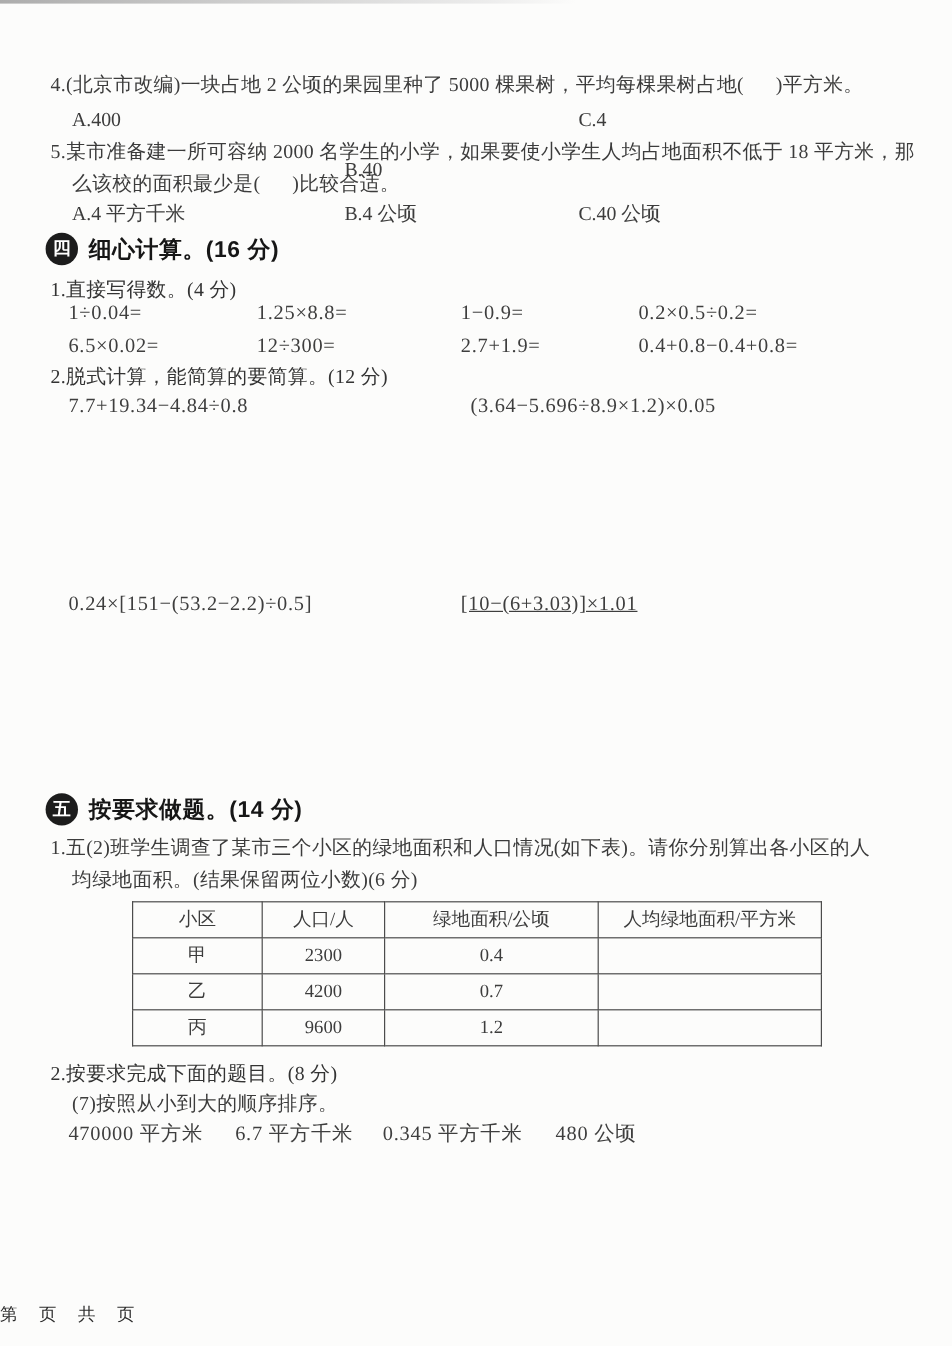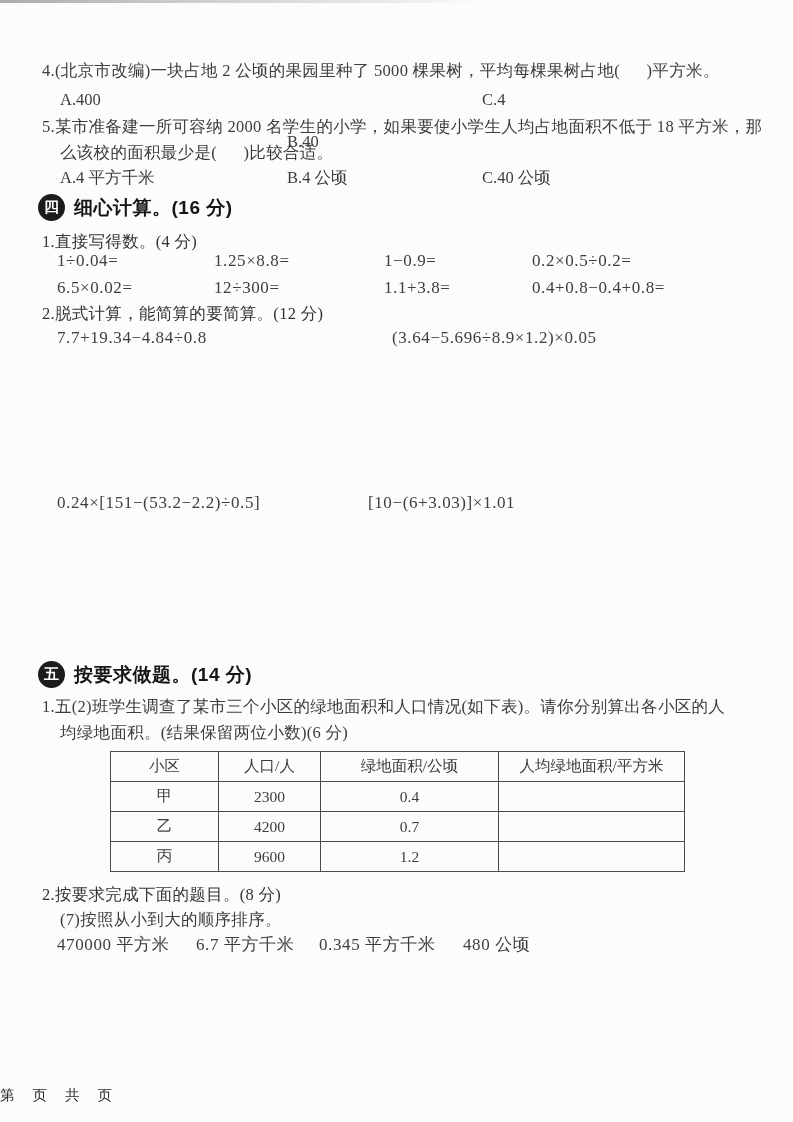--- a/index.html
+++ b/index.html
@@ -78,29 +78,29 @@
 
   <div class="abs subtitle" style="left:42px; top:231px;">1.直接写得数。(4 分)</div>
 
   <div class="abs calc" style="left:57px;  top:251px;">1÷0.04=</div>
   <div class="abs calc" style="left:214px; top:251px;">1.25×8.8=</div>
   <div class="abs calc" style="left:384px; top:251px;">1−0.9=</div>
   <div class="abs calc" style="left:532px; top:251px;text-align:center;">0.2×0.5÷0.2=</div>
 
   <div class="abs calc" style="left:57px;  top:278px;">6.5×0.02=</div>
   <div class="abs calc" style="left:214px; top:278px;">12÷300=</div>
-  <div class="abs calc" style="left:384px; top:278px;">1.1+3.8=</div>
+  <div class="abs calc" style="left:384px; top:278px;">2.7+1.9=</div>
   <div class="abs calc" style="left:532px; top:278px;">0.4+0.8−0.4+0.8=</div>
 
   <div class="abs subtitle" style="left:42px; top:303px;">2.脱式计算，能简算的要简算。(12 分)</div>
 
   <div class="abs calc" style="left:57px;  top:328px;">7.7+19.34−4.84÷0.8</div>
   <div class="abs calc" style="left:392px; top:328px;">(3.64−5.696÷8.9×1.2)×0.05</div>
   <div class="abs calc" style="left:57px;  top:493px;">0.24×[151−(53.2−2.2)÷0.5]</div>
-  <div class="abs calc" style="left:368px; top:493px;">[10−(6+3.03)]×1.01</div>
+  <div class="abs calc" style="left:384px; top:493px;text-decoration:underline;">[10−(6+3.03)]×1.01</div>
 
   <div class="abs sec" style="left:38px; top:661px;">
     <span class="badge">五</span>
     <span class="sec-title">按要求做题。(14 分)</span>
   </div>
 
   <div class="abs qline" style="left:42px; top:696px;">1.五(2)班学生调查了某市三个小区的绿地面积和人口情况(如下表)。请你分别算出各小区的人</div>
   <div class="abs qline" style="left:60px; top:722px;">均绿地面积。(结果保留两位小数)(6 分)</div>
 
   <table class="data abs" style="left:110px; top:751px;">

